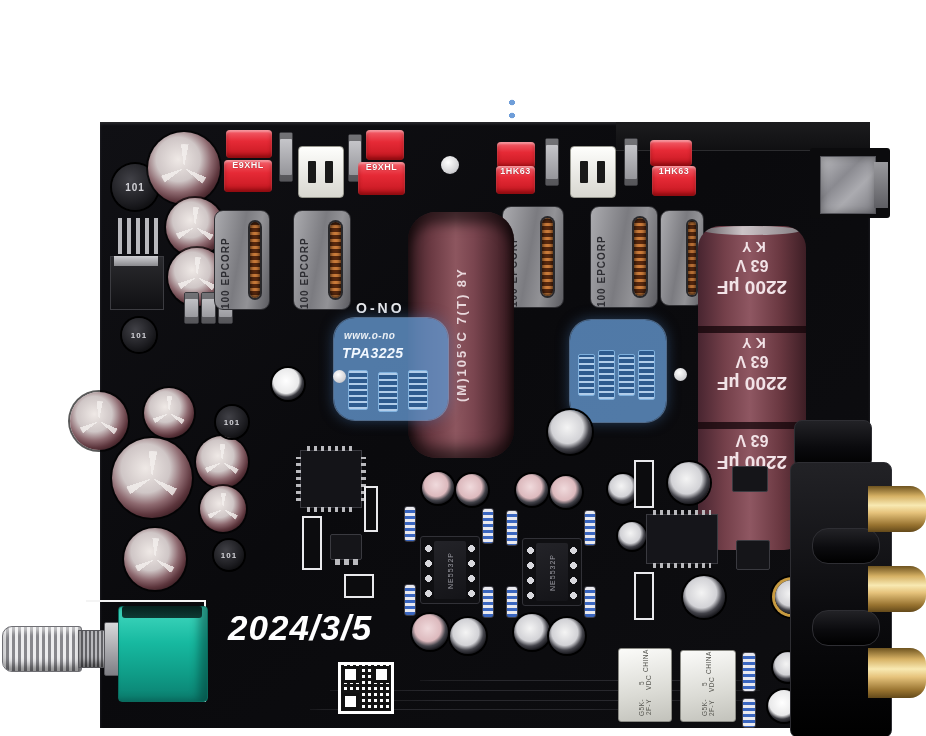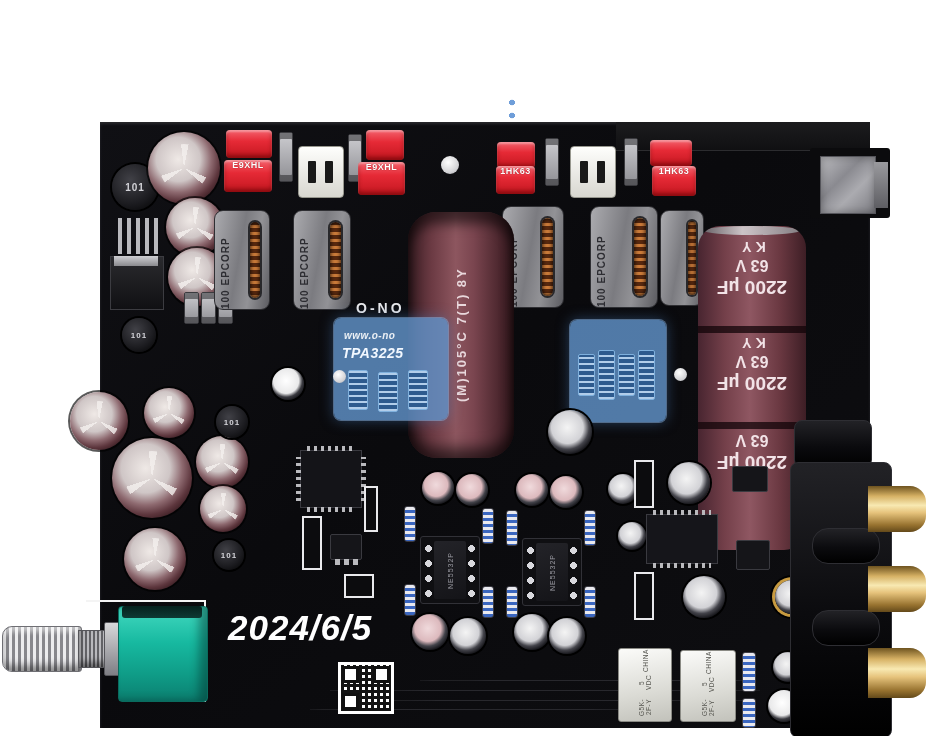--- a/index.html
+++ b/index.html
@@ -72,21 +72,21 @@
   .pot-shaft{background:repeating-linear-gradient(90deg,#ececee 0 3px,#87878c 3px 6px);border-radius:10px 3px 3px 10px;border:1px solid #6f6f74;box-shadow:inset 0 5px 5px rgba(255,255,255,.5),inset 0 -6px 7px rgba(0,0,0,.4)}
   .pot-thread{background:repeating-linear-gradient(90deg,#b9b9bd 0 2px,#626266 2px 4px);border:1px solid #55555a;box-shadow:inset 0 -5px 6px rgba(0,0,0,.45)}
   .pot-nut{background:linear-gradient(180deg,#d8d8da,#7e7e84);border:1px solid #55555a;border-radius:2px}
   .pot-body{background:linear-gradient(180deg,#42d9c0,#17b9a0 38%,#0f9c87 72%,#0b7f70);border:1px solid #0a6b5e;border-radius:4px;box-shadow:inset -8px 0 10px rgba(0,40,35,.45)}
   .pot-top{background:linear-gradient(180deg,#05211d,#0e3a34);border-radius:3px}
   .silk{background:#f4f4f4}
 
   .date{color:#fff;font-size:35px;font-weight:800;font-style:italic;letter-spacing:1px;white-space:nowrap}
   .osilk{color:#e9e9ec;font-weight:700;font-size:14px;letter-spacing:3px}
 
-  .bluebox{background:rgba(96,146,201,.82);border-radius:7px;box-shadow:0 0 0 1px rgba(140,180,225,.5),0 0 14px rgba(70,120,180,.5)}
+  .bluebox{background:rgba(96,146,201,.82);border-radius:21px;box-shadow:0 0 0 1px rgba(140,180,225,.5),0 0 14px rgba(70,120,180,.5)}
   .bluebox .url{position:absolute;left:10px;top:12px;font-size:10px;font-style:italic;font-weight:700;color:rgba(255,255,255,.88);letter-spacing:.5px}
   .bluebox .chipname{position:absolute;left:8px;top:27px;font-size:14px;font-weight:800;font-style:italic;color:#f2f8ff;letter-spacing:.5px}
   .bchip{position:absolute;background:#2d5a8e;border:1px solid #7fb0dd;border-radius:2px;background-image:repeating-linear-gradient(0deg,rgba(200,225,250,.85) 0 2px,transparent 2px 6px)}
 
   .wdot{background:radial-gradient(circle at 40% 35%,#fff,#d2d2d5 65%,#97979b);border-radius:50%}
   .tr{border-top:1px solid #28282d;border-radius:50% 50% 0 0}
   .fpad{background:#0c0c0e;border:2px solid #e9e9ec}
   .sot{background:#151519;border:1px solid #3a3a40;border-radius:2px}
   .leg{position:absolute;background:#b9b9bd}
 
@@ -302,21 +302,21 @@
   <div class="abs sot" style="left:732px;top:466px;width:34px;height:24px"></div>
   <div class="abs sot" style="left:736px;top:540px;width:32px;height:28px"></div>
 
   <div class="abs silk" style="left:86px;top:600px;width:120px;height:2px"></div>
   <div class="abs silk" style="left:204px;top:600px;width:2px;height:102px"></div>
   <div class="abs pot-shaft" style="left:2px;top:626px;width:78px;height:44px"></div>
   <div class="abs pot-thread" style="left:78px;top:630px;width:32px;height:36px"></div>
   <div class="abs pot-nut" style="left:104px;top:622px;width:16px;height:52px"></div>
   <div class="abs pot-body" style="left:118px;top:606px;width:88px;height:94px"></div>
   <div class="abs pot-top" style="left:122px;top:606px;width:80px;height:12px"></div>
-  <div class="abs date" style="left:228px;top:608px">2024/6/5</div>
+  <div class="abs date" style="left:228px;top:608px">2024/3/5</div>
   <div class="abs qr" style="left:338px;top:662px;width:50px;height:46px">
     <div class="m"></div>
     <span class="f" style="left:4px;top:4px"></span>
       <span class="f" style="right:4px;top:4px"></span>
       <span class="f" style="left:4px;bottom:4px"></span>
   </div>
 
   <div class="abs srelay" style="left:618px;top:648px;width:52px;height:72px">
     <span class="lbl">
       <span>G5K-2F-Y</span>

